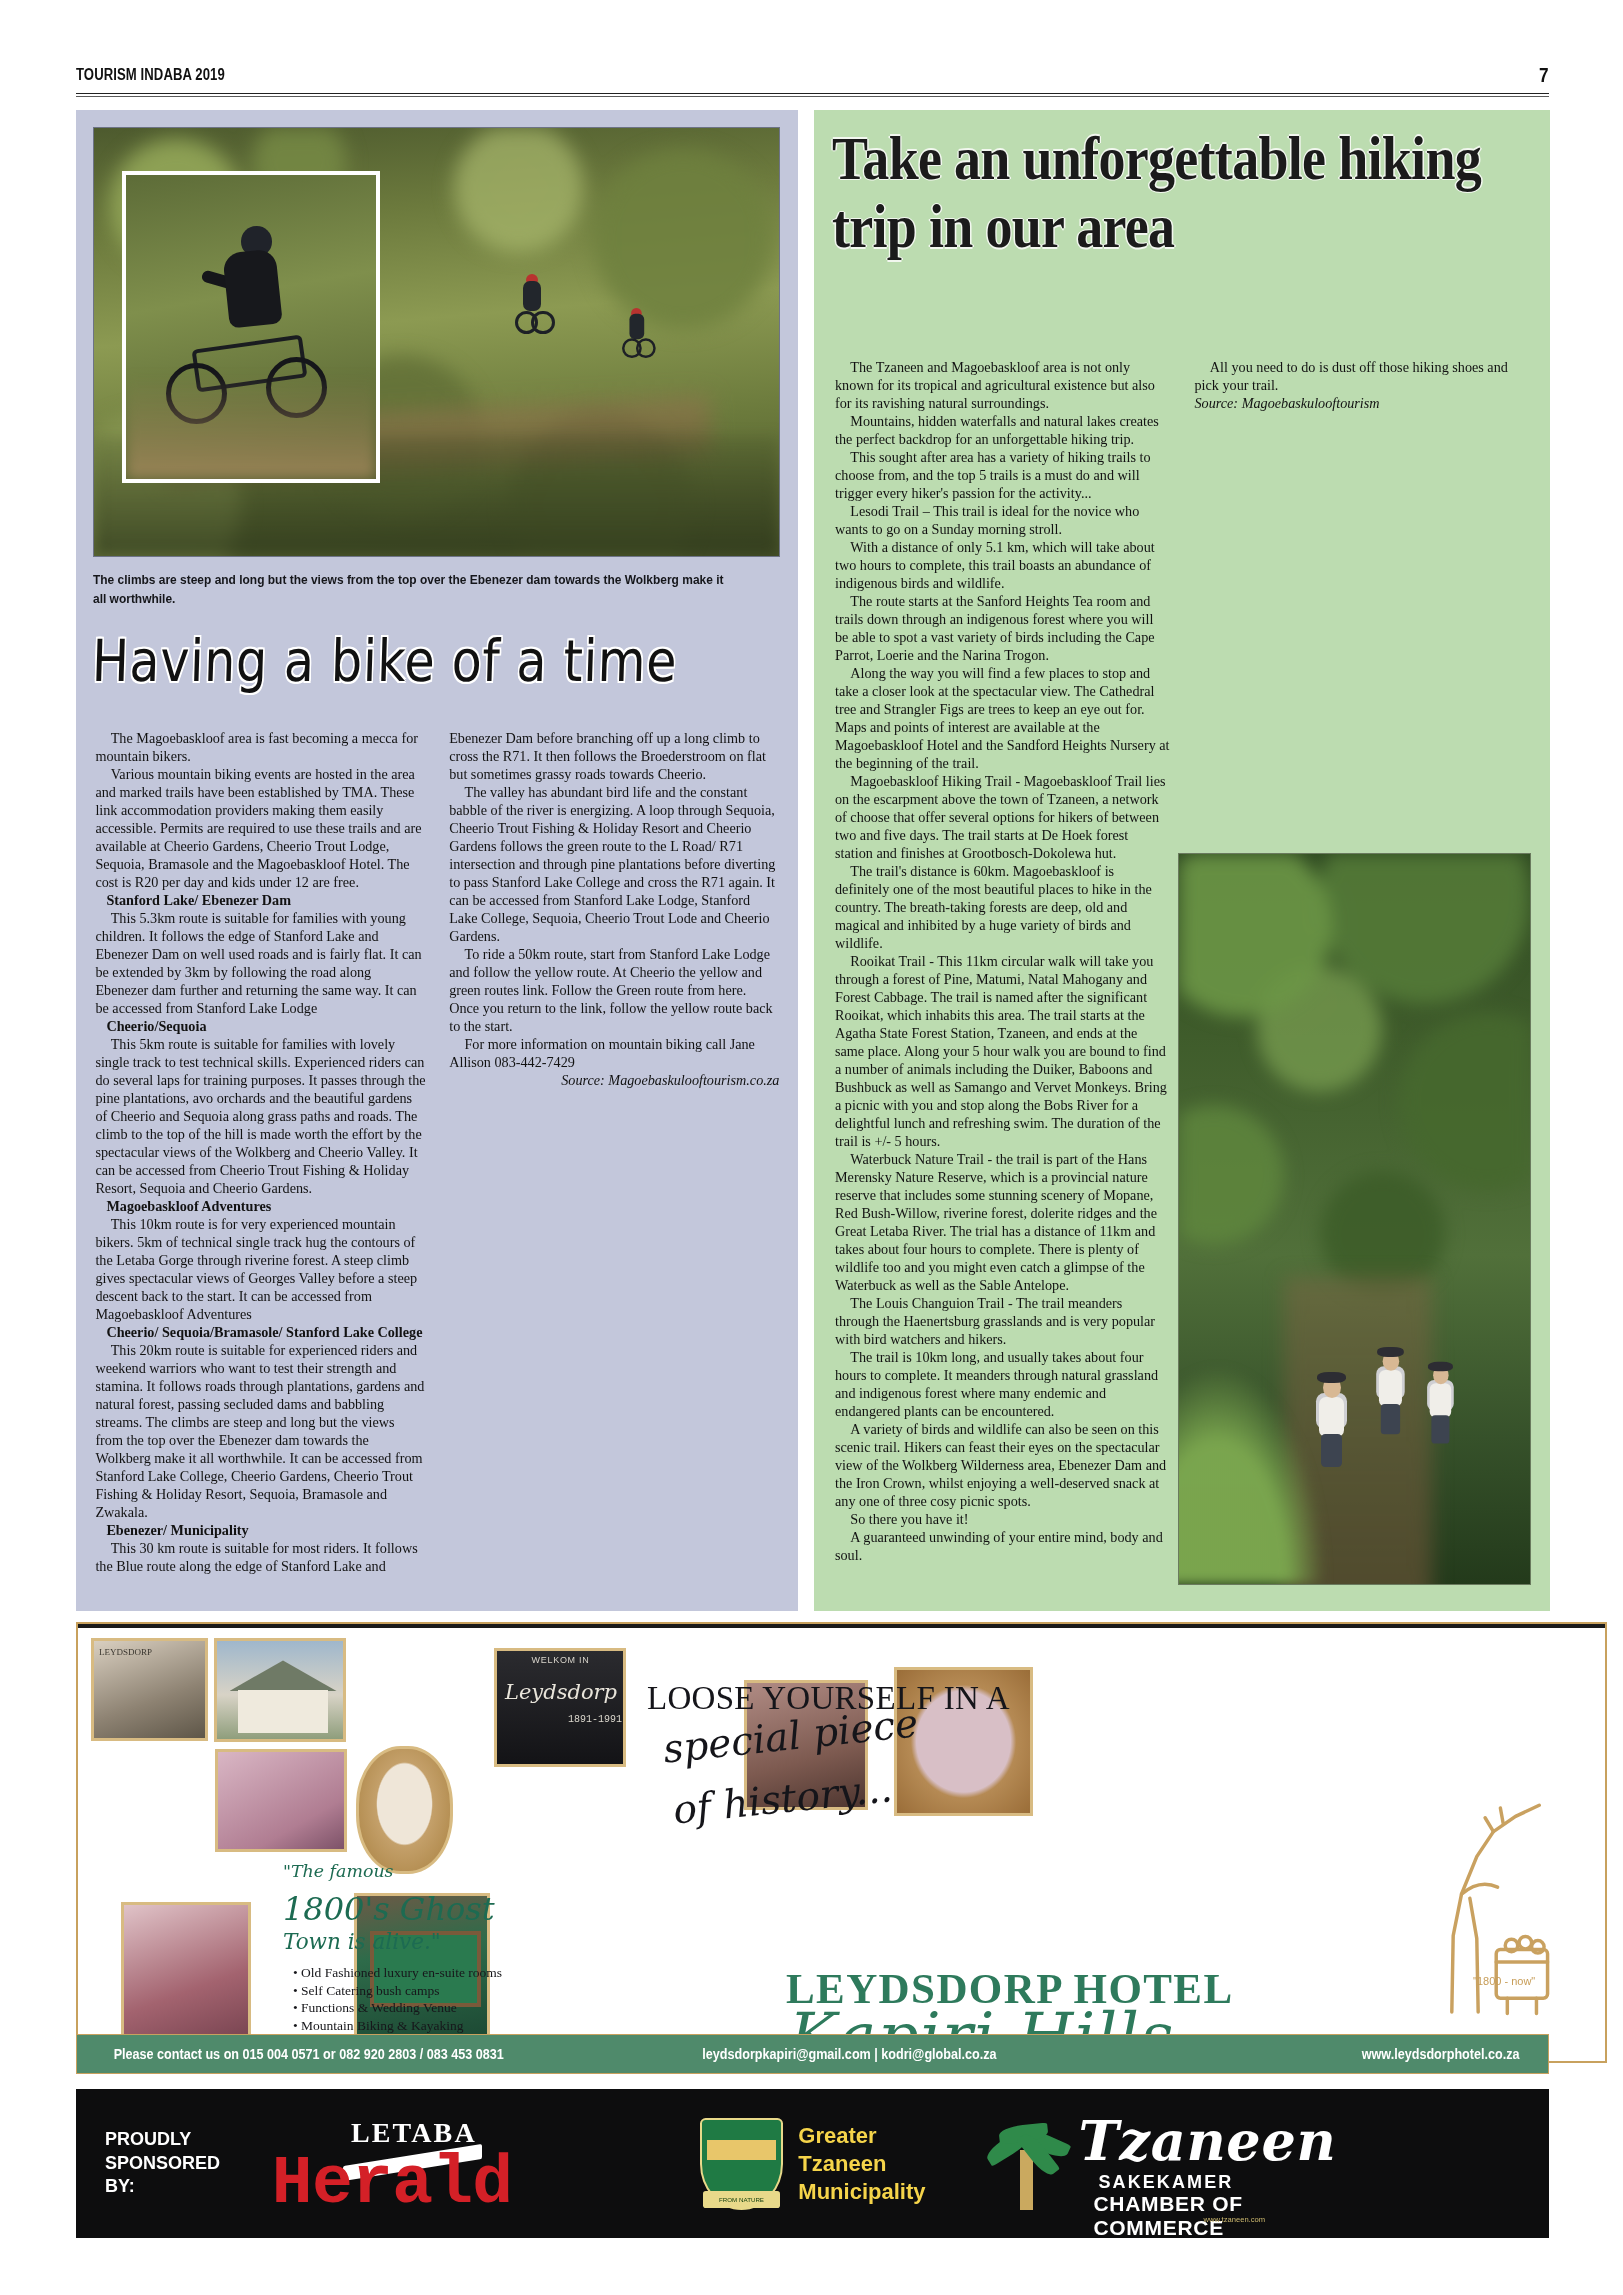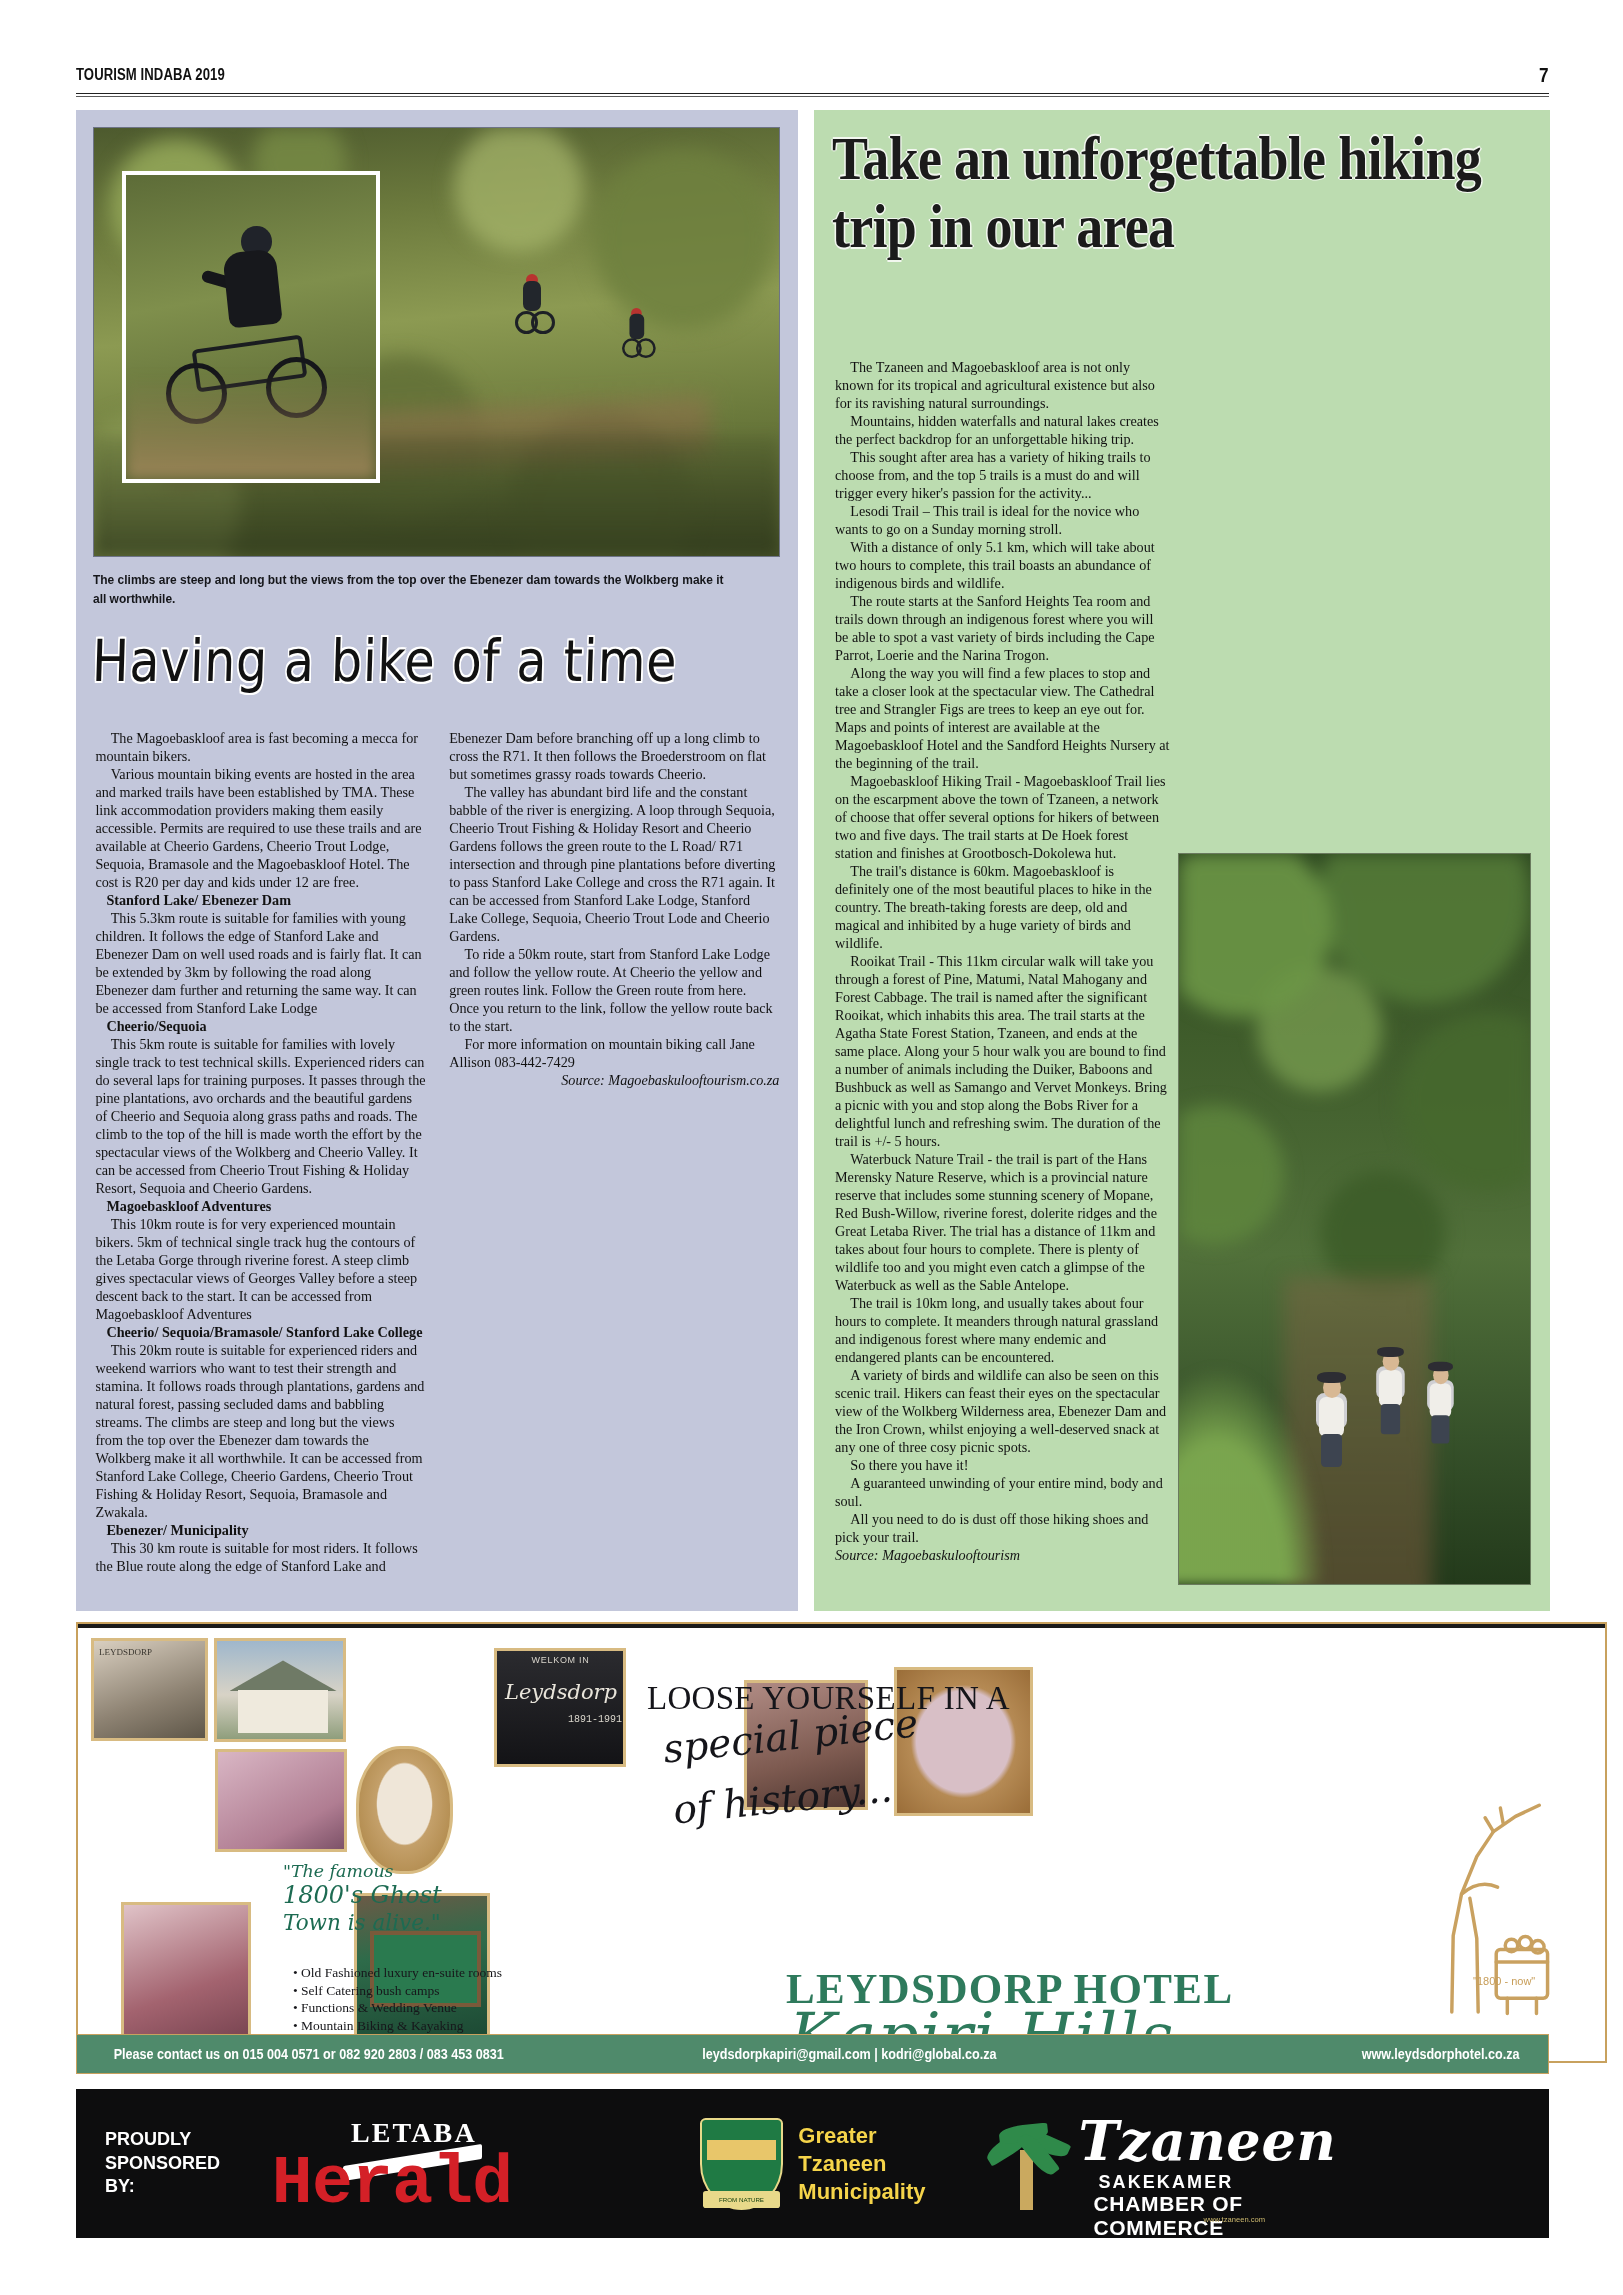--- a/index.html
+++ b/index.html
@@ -255,21 +255,21 @@
   #ad-history {
     position: absolute; left: 593px; top: 164px;
     font-family: "DejaVu Serif", serif; font-style: italic; font-size: 39px; color: #15151a;
     transform: rotate(-6deg); transform-origin: left top;
   }
   #ad-famous {
     position: absolute; left: 205px; top: 237px; width: 229px;
     font-family: "DejaVu Serif", serif; font-style: italic; color: #1d6b52;
   }
   #ad-famous .l1 { font-size: 17.4px; }
-  #ad-famous .l2 { font-size: 24px; margin-top: 0; }
+  #ad-famous .l2 { font-size: 32px; margin-top: 9px; }
   #ad-famous .l3 { font-size: 21.5px; margin-top: 1.4px; }
 
   #ad-bullets {
     position: absolute; left: 215px; top: 340px;
     font-family: "Liberation Serif", serif; font-size: 13.5px; line-height: 17.7px; color: #17171b;
   }
   #ad-hotelname {
     position: absolute; left: 708px; top: 340px;
     font-family: "Liberation Serif", serif; font-weight: bold; font-size: 43px;
     letter-spacing: 1.4px; color: #2e7a5c;
@@ -455,20 +455,21 @@
       <p>Mountains, hidden waterfalls and natural lakes creates the perfect backdrop for an unforgettable hiking trip.</p>
       <p>This sought after area has a variety of hiking trails to choose from, and the top 5 trails is a must do and will trigger every hiker's passion for the activity...</p>
       <p>Lesodi Trail – This trail is ideal for the novice who wants to go on a Sunday morning stroll.</p>
       <p>With a distance of only 5.1 km, which will take about two hours to complete, this trail boasts an abundance of indigenous birds and wildlife.</p>
       <p>The route starts at the Sanford Heights Tea room and trails down through an indigenous forest where you will be able to spot a vast variety of birds including the Cape Parrot, Loerie and the Narina Trogon.</p>
       <p>Along the way you will find a few places to stop and take a closer look at the spectacular view. The Cathedral tree and Strangler Figs are trees to keep an eye out for. Maps and points of interest are available at the Magoebaskloof Hotel and the Sandford Heights Nursery at the beginning of the trail.</p>
       <p>Magoebaskloof Hiking Trail - Magoebaskloof Trail lies on the escarpment above the town of Tzaneen, a network of choose that offer several options for hikers of between two and five days. The trail starts at De Hoek forest station and finishes at Grootbosch-Dokolewa hut.</p>
       <p>The trail's distance is 60km. Magoebaskloof is definitely one of the most beautiful places to hike in the country. The breath-taking forests are deep, old and magical and inhibited by a huge variety of birds and wildlife.</p>
       <p>Rooikat Trail - This 11km circular walk will take you through a forest of Pine, Matumi, Natal Mahogany and Forest Cabbage. The trail is named after the significant Rooikat, which inhabits this area. The trail starts at the Agatha State Forest Station, Tzaneen, and ends at the same place. Along your 5 hour walk you are bound to find a number of animals including the Duiker, Baboons and Bushbuck as well as Samango and Vervet Monkeys. Bring a picnic with you and stop along the Bobs River for a delightful lunch and refreshing swim. The duration of the trail is +/- 5 hours.</p>
       <p>Waterbuck Nature Trail - the trail is part of the Hans Merensky Nature Reserve, which is a provincial nature reserve that includes some stunning scenery of Mopane, Red Bush-Willow, riverine forest, dolerite ridges and the Great Letaba River. The trial has a distance of 11km and takes about four hours to complete. There is plenty of wildlife too and you might even catch a glimpse of the Waterbuck as well as the Sable Antelope.</p>
+      <p>The Louis Changuion Trail - The trail meanders through the Haenertsburg grasslands and is very popular with bird watchers and hikers.</p>
       <p>The trail is 10km long, and usually takes about four hours to complete. It meanders through natural grassland and indigenous forest where many endemic and endangered plants can be encountered.</p>
       <p>A variety of birds and wildlife can also be seen on this scenic trail. Hikers can feast their eyes on the spectacular view of the Wolkberg Wilderness area, Ebenezer Dam and the Iron Crown, whilst enjoying a well-deserved snack at any one of three cosy picnic spots.</p>
       <p>So there you have it!</p>
       <p>A guaranteed unwinding of your entire mind, body and soul.</p>
       <p>All you need to do is dust off those hiking shoes and pick your trail.</p>
       <p class="src noind" style="text-align: left;">Source: Magoebaskulooftourism</p>
     </div>
 
   <div id="hike-photo">
     <div class="canopy"></div>

